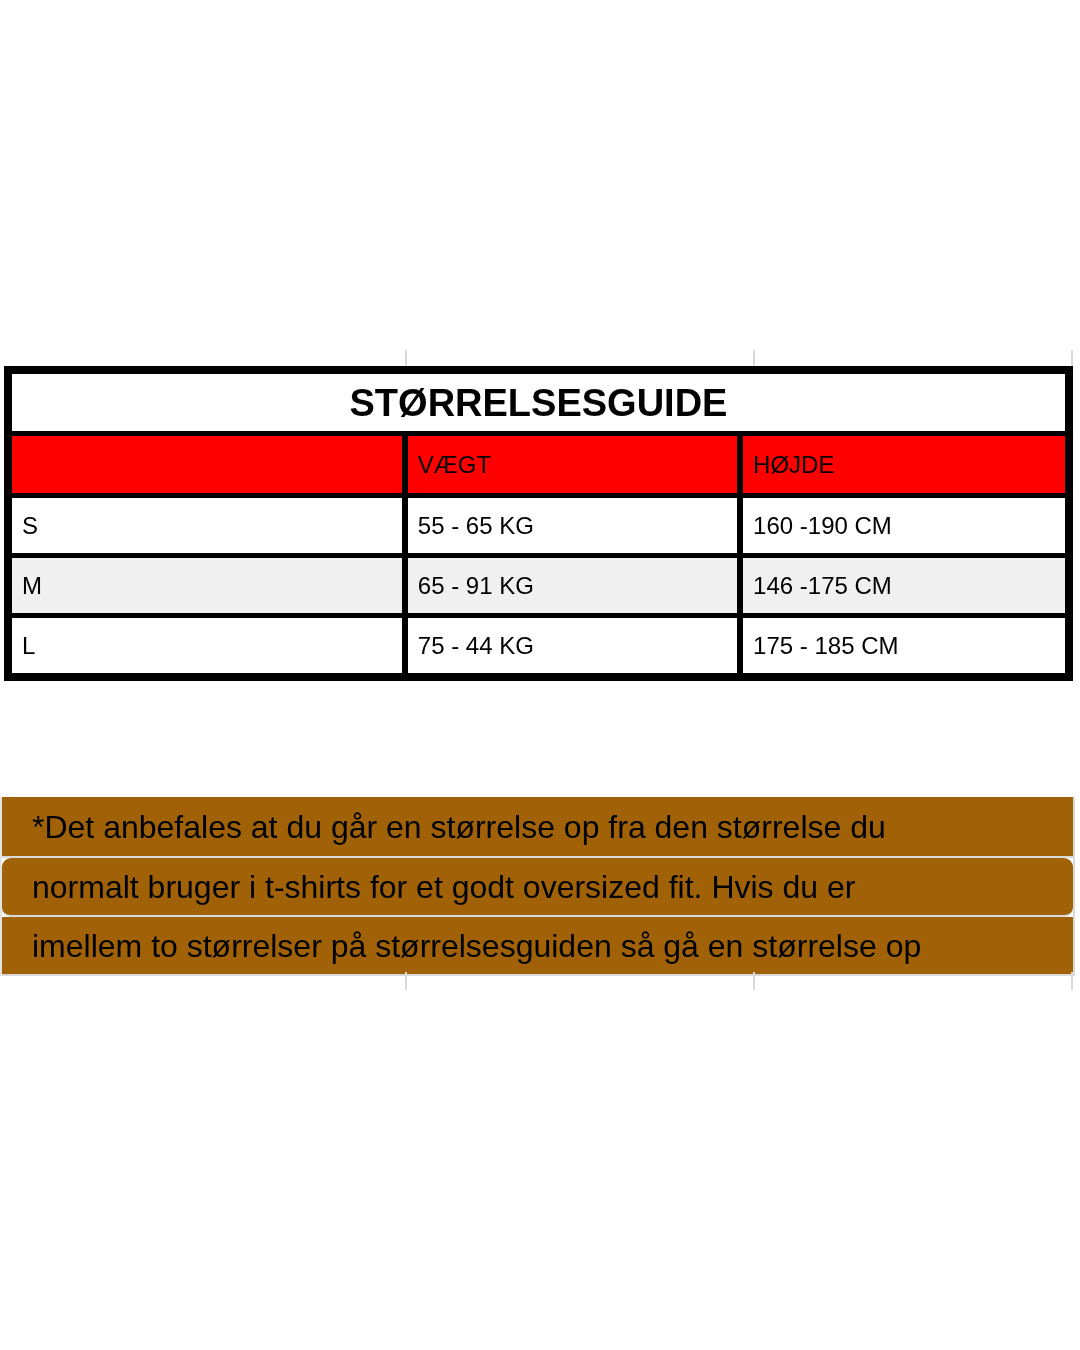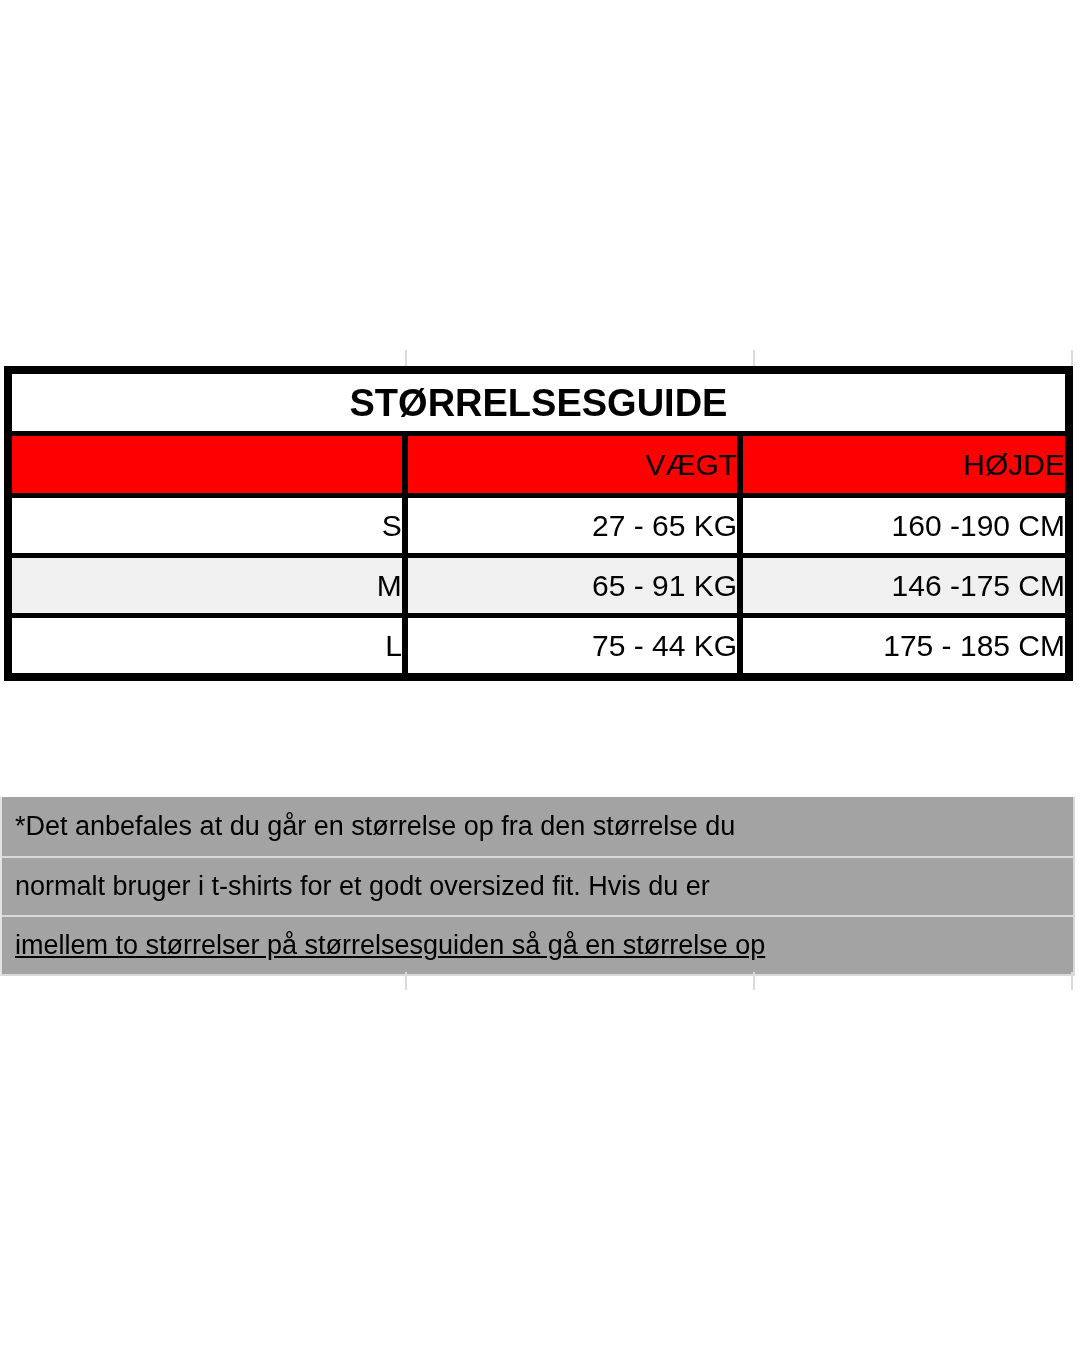--- a/index.html
+++ b/index.html
@@ -27,25 +27,24 @@
     table-layout: fixed;
     border: 8px solid #000000;
   }
   table.size-table td {
     border-top: 5px solid #000000;
     border-bottom: 5px solid #000000;
     border-left: 6px solid #000000;
     border-right: 6px solid #000000;
     padding: 0 0 0 10px;
     vertical-align: middle;
-    font-size: 30px;
+    font-size: 24px;
     line-height: 1;
     white-space: nowrap;
     overflow: hidden;
-    text-align: right;
   }
   tr.title-row td {
     height: 57px;
     text-align: center;
     font-weight: 700;
     font-size: 38px;
     padding: 0;
     background: #ffffff;
   }
   tr.header-row td {
@@ -61,30 +60,30 @@
     position: absolute;
     left: 0;
     top: 797px;
     width: 1071px;
     border-left: 2px solid #e3e3e3;
     border-right: 2px solid #d9d9d9;
   }
   .footnote .fline {
     display: flex;
     align-items: center;
-    padding-left: 13px;
-    font-size: 27px;
+    padding-left: 30px;
+    font-size: 32px;
     line-height: 1;
     border-bottom: 2px solid #d9d9d9;
     white-space: nowrap;
-    background: #a3a3a3;
+    background: #a16207;
   }
   .footnote .fline.l1 { height: 59px; }
-  .footnote .fline.l2 { height: 57px; }
-  .footnote .fline.l3 { height: 57px; text-decoration: underline; }
+  .footnote .fline.l2 { height: 57px; border-radius: 9px; }
+  .footnote .fline.l3 { height: 57px; }
 </style>
 </head>
 <body>
 
 <div id="canvas">
 
   <div class="gridline v" style="left:405px; top:350px; height:16px;"></div>
   <div class="gridline v" style="left:753px; top:350px; height:16px;"></div>
   <div class="gridline v" style="left:1071px; top:350px; height:16px;"></div>
 
@@ -98,21 +97,21 @@
         <tr class="title-row">
       <td colspan="3">STØRRELSESGUIDE</td>
     </tr>
     <tr class="header-row">
       <td class="c1-pad"></td>
       <td>VÆGT</td>
       <td>HØJDE</td>
     </tr>
     <tr class="data-row">
       <td class="c1-pad">S</td>
-      <td>27 - 65 KG</td>
+      <td>55 - 65 KG</td>
       <td>160 -190 CM</td>
     </tr>
     <tr class="data-row zebra">
       <td class="c1-pad">M</td>
       <td>65 - 91 KG</td>
       <td>146 -175 CM</td>
     </tr>
     <tr class="data-row">
       <td class="c1-pad">L</td>
       <td>75 - 44 KG</td>

